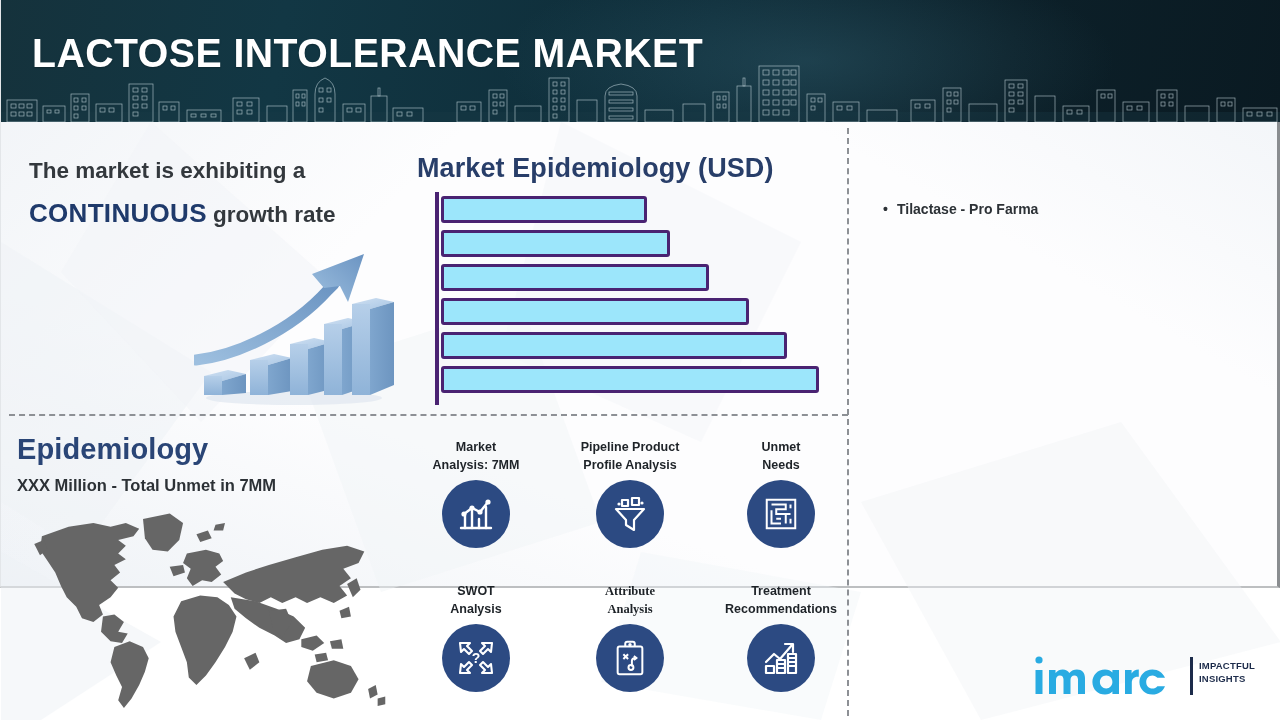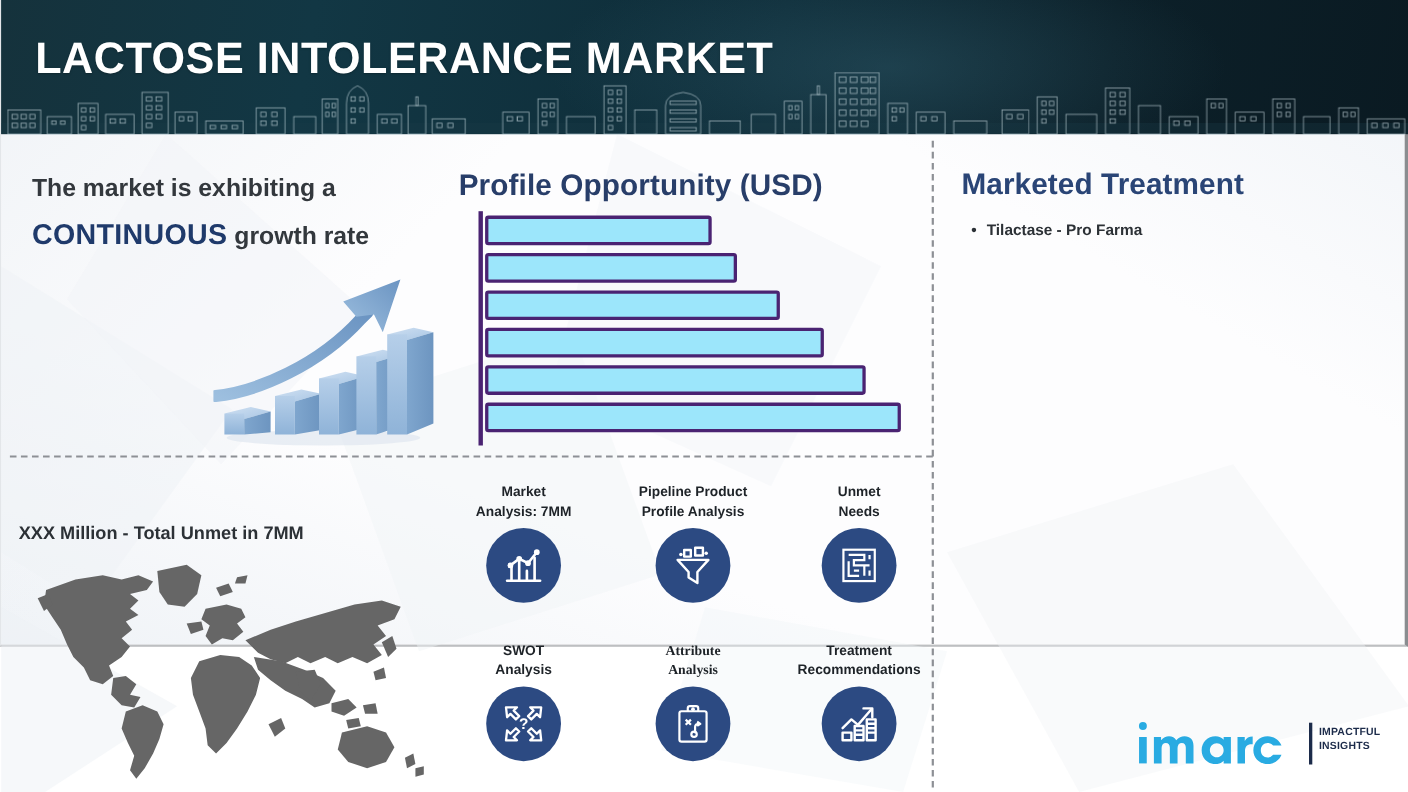--- a/index.html
+++ b/index.html
@@ -389,39 +389,39 @@
     <g>
         <polygon points="158,56 182,50 200,54 176,61" fill="url(#gbTop)"></polygon>
         <rect x="158" y="56" width="18" height="91" fill="url(#gbFront)"></rect>
         <polygon points="176,61 200,54 200,137 176,147" fill="url(#gbSide)"></polygon>
       </g>
 
     <path d="M2 112 C 40 108, 96 84, 134 42 L 140 36" stroke="url(#gArrow)" stroke-width="11" fill="none" stroke-linecap="round"></path>
     <polygon points="118,26 170,6 154,54 146,38 130,40" fill="url(#gArrow)"></polygon>
   </svg>
 
-  <div id="mo-title">Profile Opportunity (USD)</div>
+  <div id="mo-title">Market Epidemiology (USD)</div>
   <div id="mo-chart">
     <div id="mo-axis"></div>
     <div class="mo-bar" style="top:4px;  width:206px;"></div>
     <div class="mo-bar" style="top:38px; width:229px;"></div>
     <div class="mo-bar" style="top:72px; width:268px;"></div>
     <div class="mo-bar" style="top:106px;width:308px;"></div>
     <div class="mo-bar" style="top:140px;width:346px;"></div>
     <div class="mo-bar" style="top:174px;width:378px;"></div>
   </div>
 
-  <div id="mt-title">Marketed Treatment</div>
   <div id="mt-list">
     <div class="mt-item">
       <span class="bullet">•</span>
       <span>Tilactase - Pro Farma</span>
     </div>
   </div>
 
+  <div id="epi-title">Epidemiology</div>
   <div id="epi-sub">XXX Million - Total Unmet in  7MM</div>
 
   <svg id="worldmap" viewBox="0 0 390 222">
     <g fill="#666666">
 
       <path d="M24 40 L52 30 L78 26 L96 30 L112 26 L126 32 L120 40 L104 44 L112 50 L104 58 L112 64 L100 70 L106 78 L96 86 L104 94 L96 104 L84 112 L88 122 L78 130 L66 126 L60 114 L50 104 L44 92 L38 78 L30 66 L22 54 Z"></path>
       <path d="M16 48 L26 44 L30 54 L22 60 Z"></path>
       <path d="M88 124 L100 122 L110 130 L104 140 L114 142 L108 152 L96 150 L86 140 Z"></path>
 
       <path d="M130 22 L158 16 L172 26 L168 44 L156 56 L140 54 L132 42 Z"></path>

